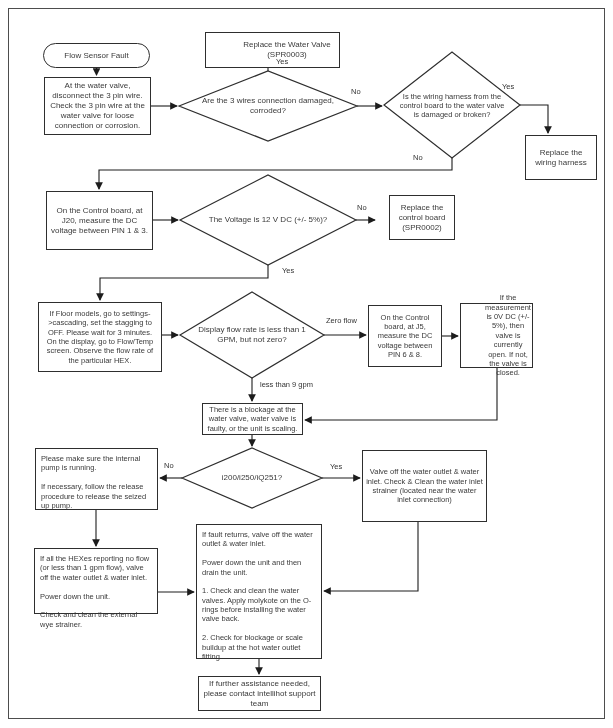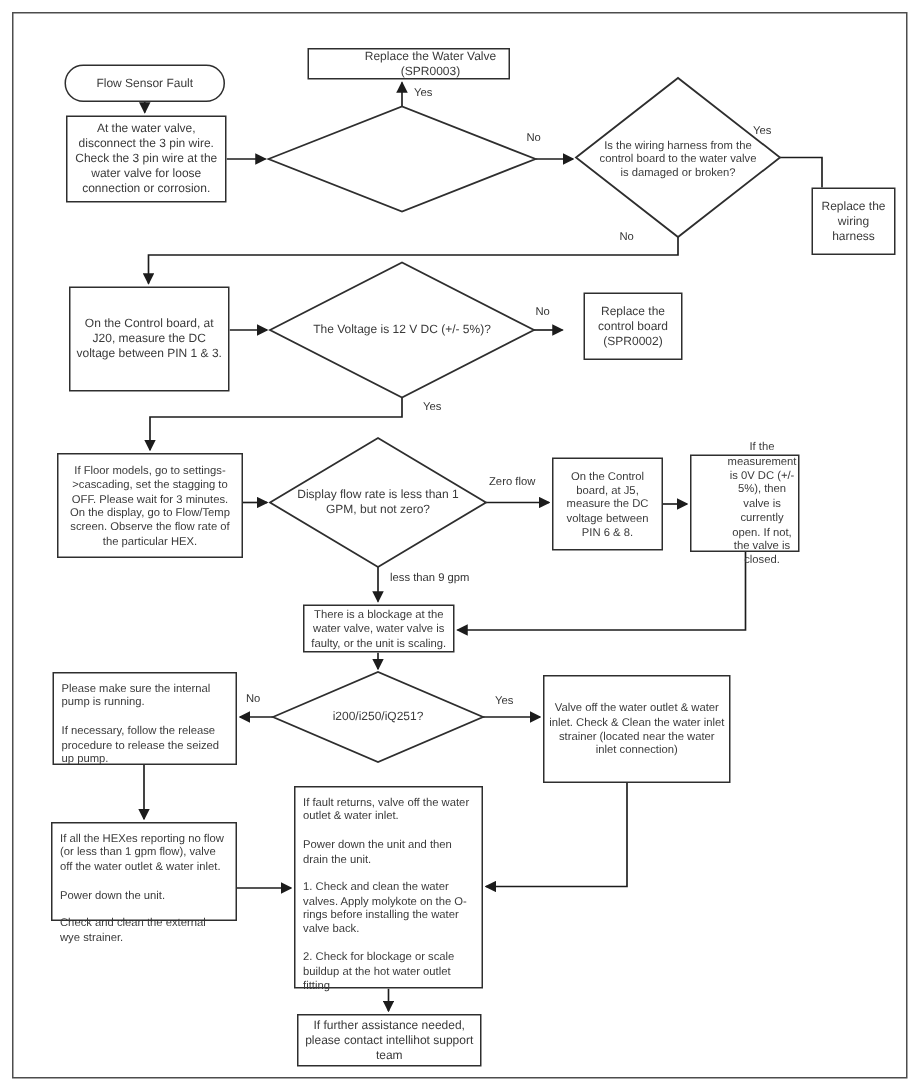--- a/index.html
+++ b/index.html
@@ -22,23 +22,23 @@
   .oval { border-radius:13px; border-width:1.3px; }
   .dtext {
     position:absolute; display:flex; align-items:center; justify-content:center;
     text-align:center; font-size:8px; line-height:1.2; z-index:2; background:transparent;
   }
   .fs7 { font-size:7.5px; }
   .elbl { position:absolute; font-size:7.5px; color:#333; z-index:3; }
 
   #n-start         { left:43px;  top:43px;  width:107px; height:25px; }
   #n-check-wires   { left:44px;  top:77px;  width:107px; height:58px; }
-  #n-replace-valve { left:205px; top:32px;  width:135px; height:21px;padding-left:32px; }
-  #n-replace-harness{ left:525px; top:125px; width:56px; height:45px;margin-left:16px; }
-  #n-measure-j20   { left:46px;  top:191px; width:107px; height:70px; }
+  #n-replace-valve { left:205px; top:32px;  width:135px; height:36px;padding-left:32px; }
+  #n-replace-harness{ left:525px; top:135px; width:72px; height:45px; }
+  #n-measure-j20   { left:46px;  top:191px; width:107px; height:59px; }
   #n-replace-board { left:377px; top:195px; width:66px;  height:45px;margin-left:12px; }
   #n-floor-models  { left:38px;  top:302px; width:124px; height:70px; font-size:7.5px; }
   #n-measure-j5    { left:368px; top:305px; width:74px;  height:62px; font-size:7.5px; }
   #n-valve-open    { left:460px; top:303px; width:73px;  height:65px; font-size:7.5px;padding-left:26px; }
   #n-blockage      { left:202px; top:403px; width:101px; height:32px; font-size:7.5px; }
   #n-internal-pump { left:35px;  top:448px; width:123px; height:62px; font-size:7.5px; }
   #n-valve-off     { left:362px; top:450px; width:125px; height:72px; font-size:7.5px; }
   #n-hexes         { left:34px;  top:548px; width:124px; height:66px; font-size:7.5px; }
   #n-fault-returns { left:196px; top:524px; width:126px; height:135px; font-size:7.5px; }
   #n-support       { left:198px; top:676px; width:123px; height:35px; }
@@ -155,20 +155,23 @@
 Power down the unit and then drain the unit.
 
 1. Check and clean the water valves. Apply molykote on the O-rings before installing the water valve back.
 
 2. Check for blockage or scale buildup at the hot water outlet fitting</span>
   </div>
   <div class="node centered" id="n-support">
     <span class="node-text">If further assistance needed, please contact intellihot support team</span>
   </div>
 
+  <div class="dtext" id="d1-text">
+    <span class="node-text">Are the 3 wires connection damaged, corroded?</span>
+  </div>
   <div class="dtext fs7" id="d2-text">
     <span class="node-text">Is the wiring harness from the control board to the water valve is damaged or broken?</span>
   </div>
   <div class="dtext" id="d3-text">
     <span class="node-text">The Voltage is 12 V DC (+/- 5%)?</span>
   </div>
   <div class="dtext" id="d4-text">
     <span class="node-text">Display flow rate is less than 1 GPM, but not zero?</span>
   </div>
   <div class="dtext" id="d5-text">

